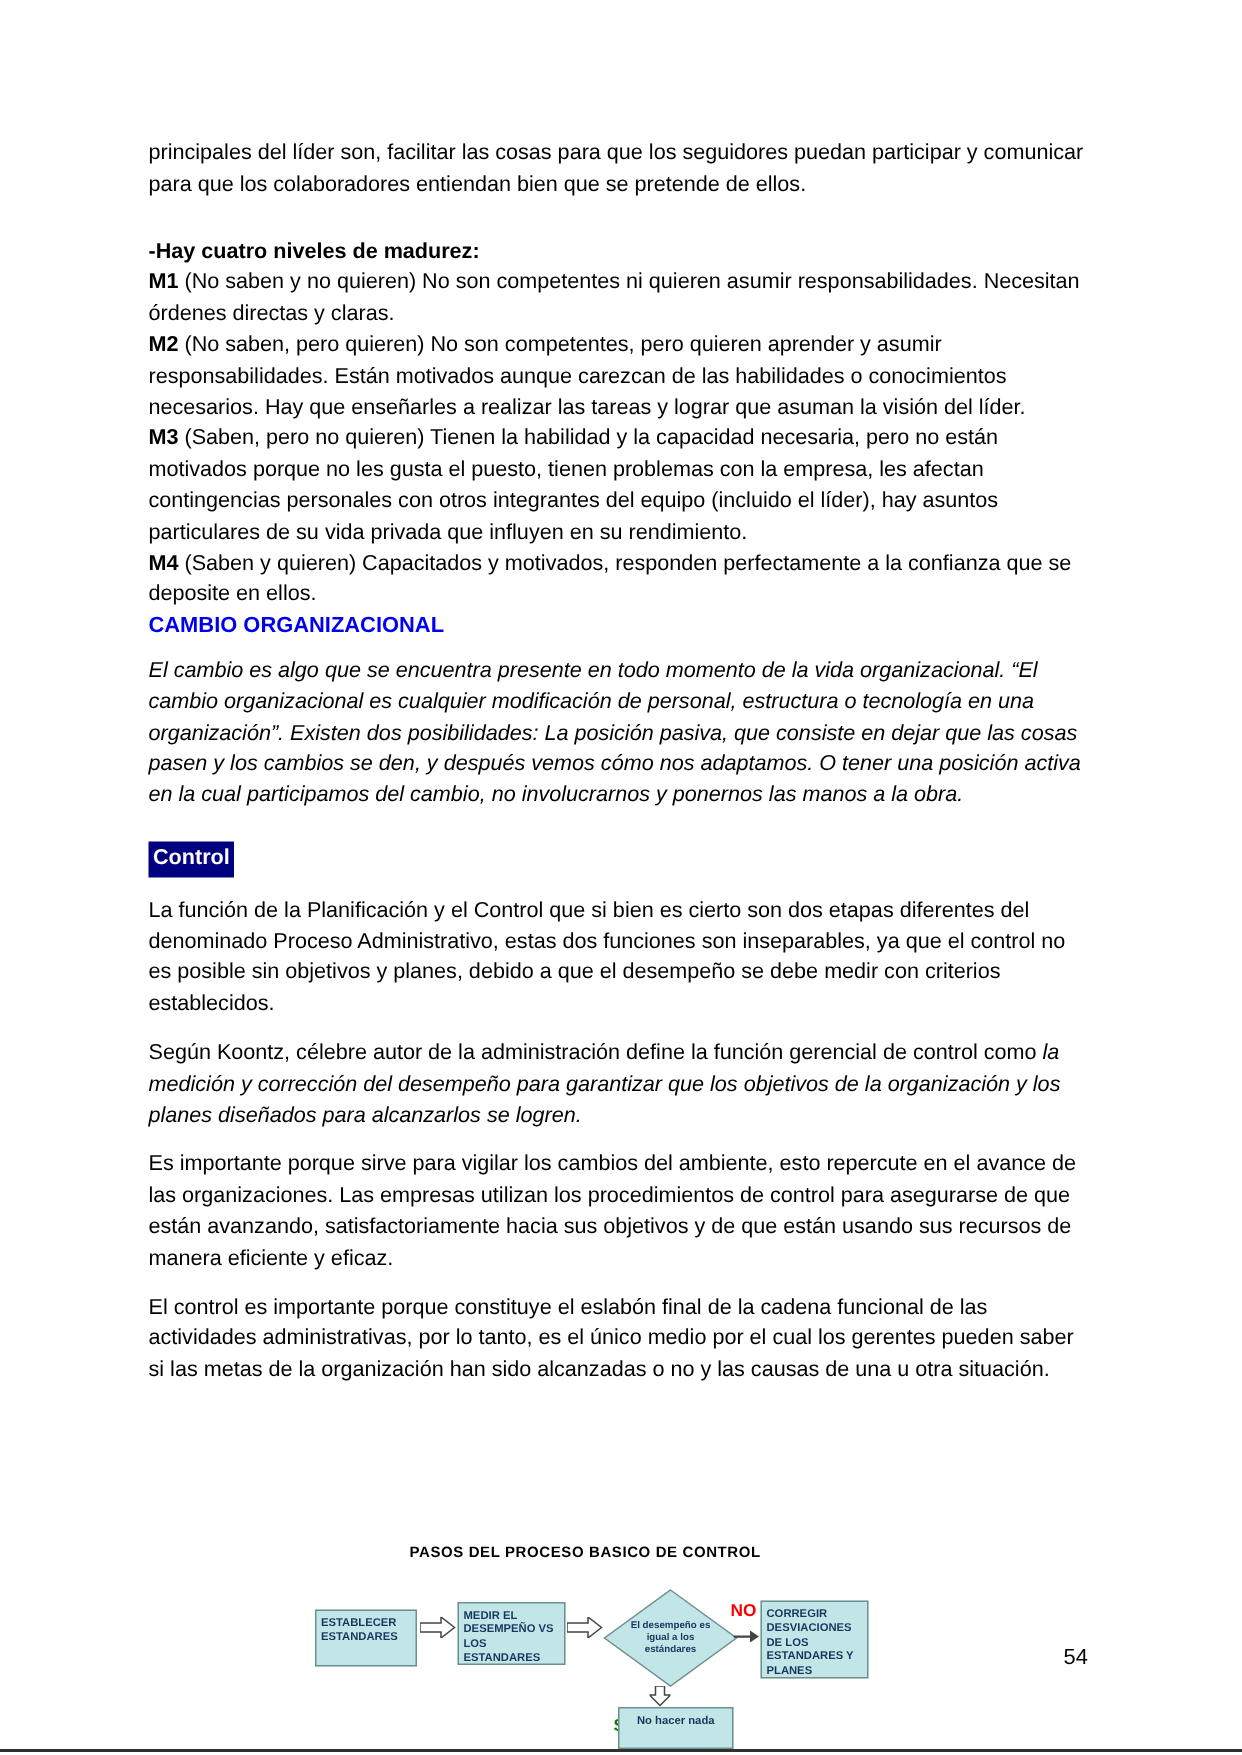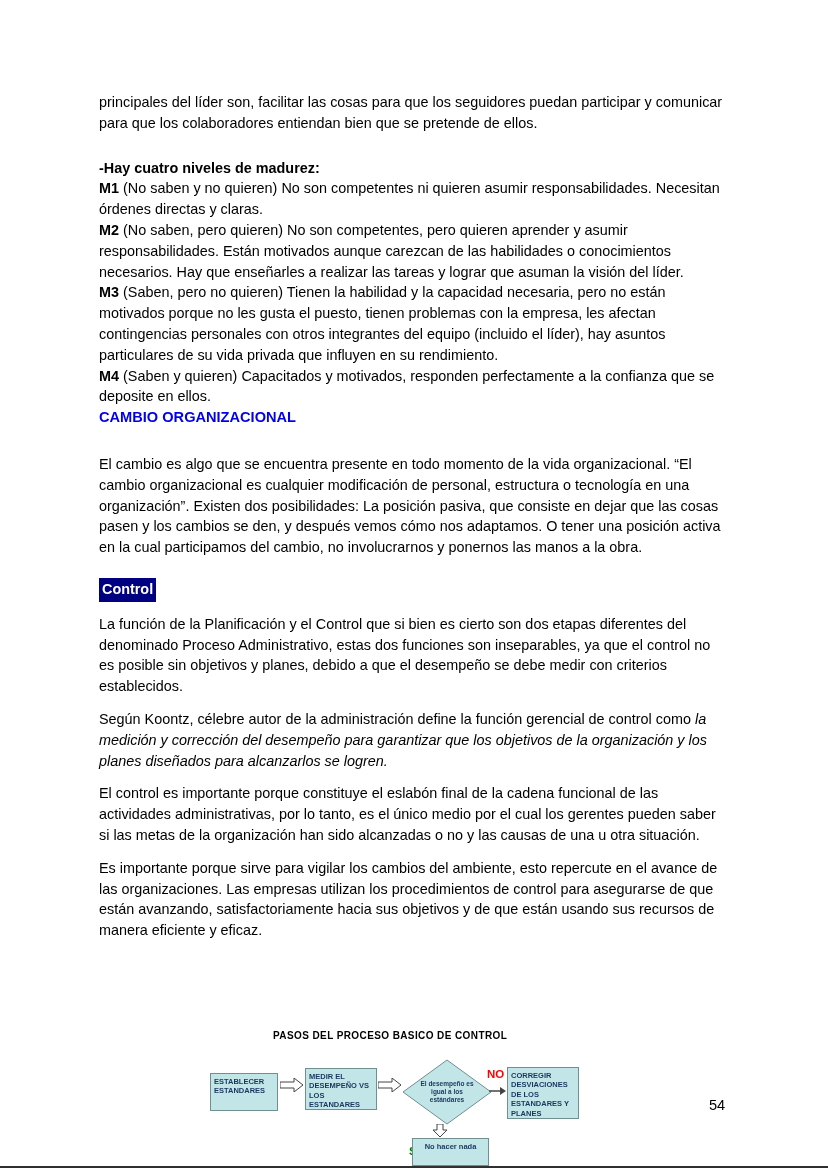--- a/index.html
+++ b/index.html
@@ -14,21 +14,21 @@
   .content{
     position:absolute;
     left:99px;top:92px;
     width:630px;
     font-size:14.4px;
     line-height:20.8px;
   }
   .para{margin:0;}
   .bold{font-weight:bold;}
   .mt-8{margin-top:8px;}
-  .mt-10{margin-top:26px;}
+  .mt-10{margin-top:9px;font-style:italic;}
   .mt-11{margin-top:20px;}
   .mt-12{margin-top:12px;}
   .mt-24{margin-top:24px;}
   .heading-blue{
     margin:0;
     font-size:14.6px;
     font-weight:bold;
     color:var(--heading-blue,#0000EE);
   }
   .control-highlight{
@@ -108,23 +108,23 @@
     <p class="para mt-10">El cambio es algo que se encuentra presente en todo momento de la vida organizacional. “El cambio organizacional es cualquier modificación de personal, estructura o tecnología en una organización”. Existen dos posibilidades: La posición pasiva, que consiste en dejar que las cosas pasen y los cambios se den, y después vemos cómo nos adaptamos. O tener una posición activa en la cual participamos del cambio, no involucrarnos y ponernos las manos a la obra.</p>
 
     <div class="mt-11">
       <span class="control-highlight">Control</span>
     </div>
 
     <p class="para mt-12">La función de la Planificación y el Control que si bien es cierto son dos etapas diferentes del denominado Proceso Administrativo, estas dos funciones son inseparables, ya que el control no es posible sin objetivos y planes, debido a que el desempeño se debe medir con criterios establecidos.</p>
 
     <p class="para mt-12"><span>Según Koontz, célebre autor de la administración define la función gerencial de control como</span> <i class="italic">la medición y corrección del desempeño para garantizar que los objetivos de la organización y los planes diseñados para alcanzarlos se logren.</i></p>
 
+    <p class="para mt-12">Es importante porque sirve para vigilar los cambios del ambiente, esto repercute en el avance de las organizaciones. Las empresas utilizan los procedimientos de control para asegurarse de que están avanzando, satisfactoriamente hacia sus objetivos y de que están usando sus recursos de manera eficiente y eficaz.</p>
+
     <p class="para mt-12">El control es importante porque constituye el eslabón final de la cadena funcional de las actividades administrativas, por lo tanto, es el único medio por el cual los gerentes pueden saber si las metas de la organización han sido alcanzadas o no y las causas de una u otra situación.</p>
-
-    <p class="para mt-12">Es importante porque sirve para vigilar los cambios del ambiente, esto repercute en el avance de las organizaciones. Las empresas utilizan los procedimientos de control para asegurarse de que están avanzando, satisfactoriamente hacia sus objetivos y de que están usando sus recursos de manera eficiente y eficaz.</p>
 
   </main>
 
   <div class="flowchart">
 
     <div class="fc-title">PASOS DEL PROCESO BASICO DE CONTROL</div>
 
     <div class="fc-box" style="left:210px;top:49px;width:68px;height:38px;">ESTABLECER ESTANDARES</div>
 
     <svg class="fc-arrow" style="left:280px;top:54px;" width="24" height="14">

